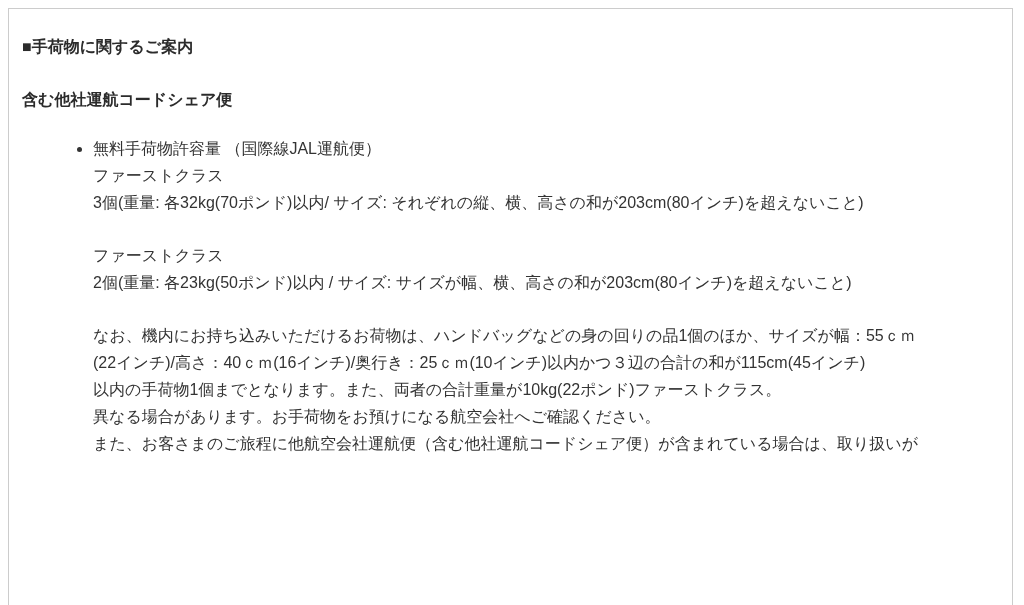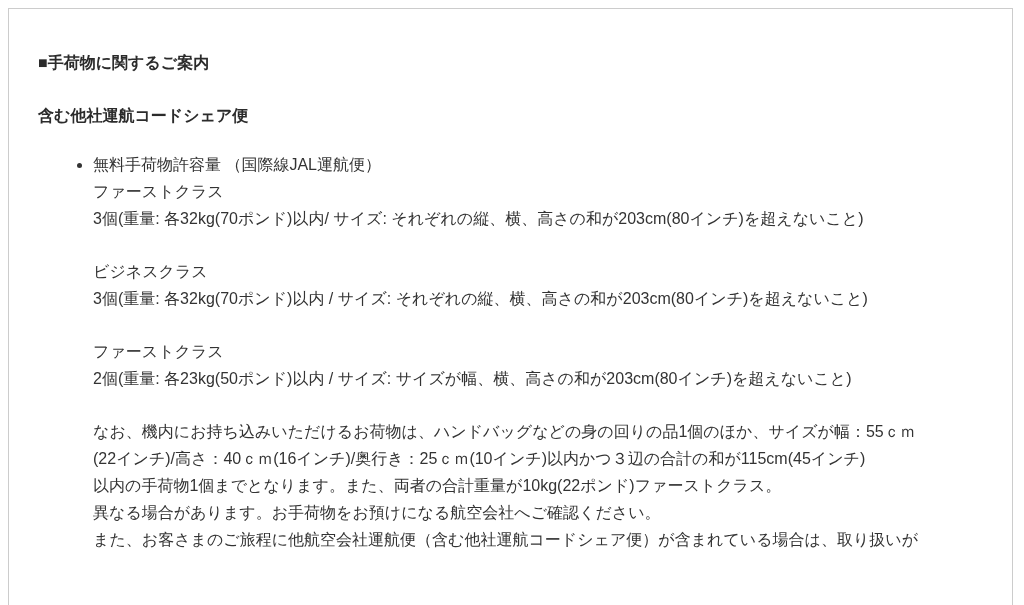--- a/index.html
+++ b/index.html
@@ -25,21 +25,21 @@
     left: 8px;
     width: 1005px;
     height: 640px; 
     border: 1px solid var(--border);
     background: #ffffff;
     padding: 24px 14px 0 13px;
     overflow: hidden;
   }
   .section-title,
   .section-subtitle {
-    margin: 16px;
+    margin: 0;
     font-size: 16px;
     font-weight: bold;
     line-height: 27px;
     color: var(--heading);
     white-space: nowrap;
   }
   .section-subtitle { margin-top: 26px; }
   .baggage-list {
     margin: 22px 0 0 0;
     padding: 0 0 0 71px;
@@ -63,24 +63,20 @@
 
   <ul class="baggage-list">
     <li>
 
       <div class="block">
         <div class="line">無料手荷物許容量 （国際線JAL運航便）</div>
         <div class="line">ファーストクラス</div>
         <div class="line">3個(重量: 各32kg(70ポンド)以内/ サイズ: それぞれの縦、横、高さの和が203cm(80インチ)を超えないこと)</div>
       </div>
 
-      <div class="block">
-        <div class="line">ビジネスクラス</div>
-        <div class="line">3個(重量: 各32kg(70ポンド)以内 / サイズ: それぞれの縦、横、高さの和が203cm(80インチ)を超えないこと)</div>
-      </div>
 
       <div class="block">
         <div class="line">ファーストクラス</div>
         <div class="line">2個(重量: 各23kg(50ポンド)以内 / サイズ: サイズが幅、横、高さの和が203cm(80インチ)を超えないこと)</div>
       </div>
 
 
       <div class="block">
         <div class="line">なお、機内にお持ち込みいただけるお荷物は、ハンドバッグなどの身の回りの品1個のほか、サイズが幅：55ｃｍ</div>
         <div class="line">(22インチ)/高さ：40ｃｍ(16インチ)/奥行き：25ｃｍ(10インチ)以内かつ３辺の合計の和が115cm(45インチ)</div>

